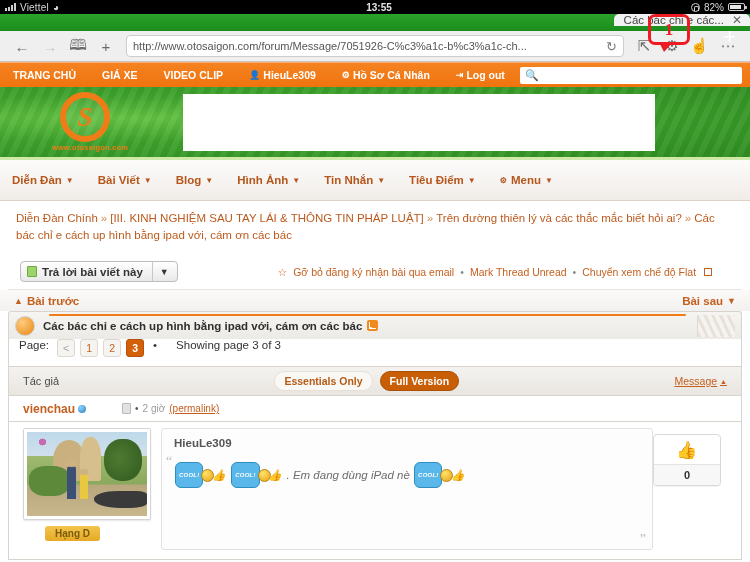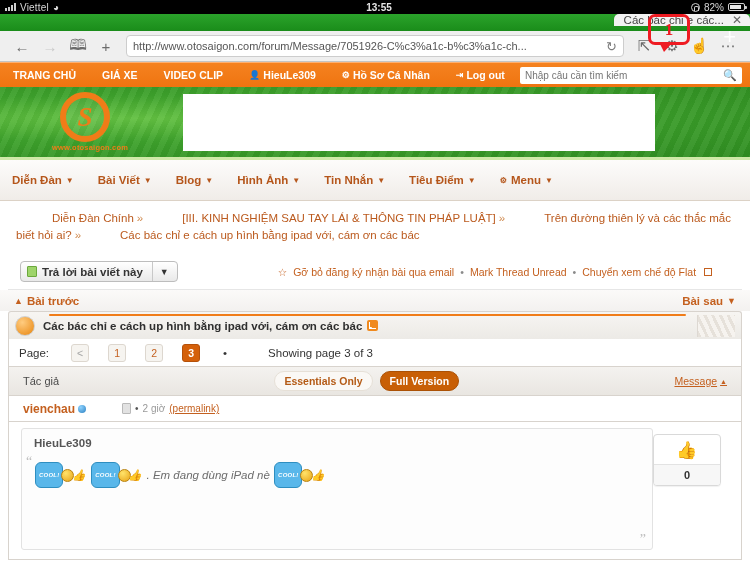--- a/index.html
+++ b/index.html
@@ -177,21 +177,21 @@
     color: #b5561b; text-decoration: none; padding: 0 12px;
     display: flex; align-items: center; gap: 4px; white-space: nowrap;
   }
   .caret { font-size: 8px; color: #b5561b; }
 
   
   .breadcrumb {
     padding: 9px 16px 4px 16px; font-size: 11.5px; color: #bb5a1e;
     line-height: 17px;
   }
-  .breadcrumb a { color: #bb5a1e; text-decoration: none; margin-left: 36px; }
+  .breadcrumb a { color: #bb5a1e; text-decoration: none; }
   .breadcrumb .sep { color: #d08a4f; padding: 0 3px; }
 
   
   .reply-row {
     display: flex; align-items: center; padding: 9px 12px 7px 12px;
     border-bottom: 1px solid #e6e6e6; margin: 4px 8px 0 8px;
   }
   .reply-btn {
     display: flex; align-items: center; height: 21px;
     border: 1px solid #bdbdbd; border-radius: 4px;
@@ -263,33 +263,33 @@
   }
   .hatch {
     margin-left: auto; width: 38px; height: 22px;
     background: repeating-linear-gradient(65deg, #e6e1da 0 3px, #f6f3ef 3px 7px);
     border-left: 1px solid #ddd8d2;
   }
 
   
   .page-row {
     margin: 0 8px; border: 1px solid #d8d3cd; border-top: none;
-    background: #fff; height: 28px; display: flex; align-items: center;
-    padding: 0 10px; gap: 19px; font-size: 11.5px; color: #333;
+    background: #fff; height: 28px; display: flex; 
+    padding: 0 10px; gap: 5px; font-size: 11.5px; color: #333;
   }
   .pg-label { margin-right: 3px; }
   .pg {
     min-width: 18px; height: 18px; border: 1px solid #ddd7cf;
     border-radius: 3px; background: #f6f4f0; color: #c4601f;
     font-size: 10.5px; display: inline-flex; align-items: center;
     justify-content: center; padding: 0 4px;
   }
   .pg.prev { color: #a5a5a5; }
   .pg.active { background: #d4600a; color: #fff; border-color: #b5510a; font-weight: bold; }
-  .showing { margin-left: 22px; font-size: 11.5px; color: #333; }
+  .showing { margin-left: 14px; font-size: 11.5px; color: #333; }
   .bul { color: #333; margin-left: 4px; }
 
   
   .author-bar {
     margin: 0 8px; border: 1px solid #d8d3cd; border-top: none;
     background: linear-gradient(#f4f2ef, #e9e6e1);
     height: 29px; display: flex; align-items: center; padding: 0 14px;
     font-size: 11px; color: #4a4a4a;
   }
   .tac-gia { font-weight: normal; }
@@ -515,21 +515,20 @@
       </a>
     <a href="#">
         <span class="ico">⚙</span>
         <span>Hồ Sơ Cá Nhân</span>
       </a>
     <a href="#">
         <span class="ico">⇥</span>
         <span>Log out</span>
       </a>
     <div class="searchwrap">
-      <input type="text" placeholder="Nhập câu cần tìm kiếm" style="">
       <span class="search-icon">🔍</span>
     </div>
   </div>
 
   <div class="banner">
     <div class="logo">
       <div class="logo-circle">S</div>
       <div class="logo-url">www.otosaigon.com</div>
     </div>
     <div class="ad-slot"></div>
@@ -639,20 +638,35 @@
     </span>
     <span class="post-sub">
       <span class="post-ico"></span>
       <span>•</span>
       <span class="post-time">2 giờ</span>
       <a href="#" class="permalink">(permalink)</a>
     </span>
   </div>
 
   <div class="post-body">
+    <div class="post-left">
+      <div class="photo">
+        <div class="photo-inner">
+          <span class="ph-flower"></span>
+          <span class="ph-rock"></span>
+          <span class="ph-rock2"></span>
+          <span class="ph-tree"></span>
+          <span class="ph-bush"></span>
+          <span class="ph-p1"></span>
+          <span class="ph-p2"></span>
+          <span class="ph-log"></span>
+        </div>
+      </div>
+      <div class="name-badge">Hạng D</div>
+    </div>
 
     <div class="post-main">
       <div class="quote-box">
         <div class="q-author">HieuLe309</div>
         <span class="q-mark-open">“</span>
         <div class="q-text">
           <span class="emo">
               <span class="bub">COOL!</span>
               <span class="face"></span>
               <span class="thumb">👍</span>

